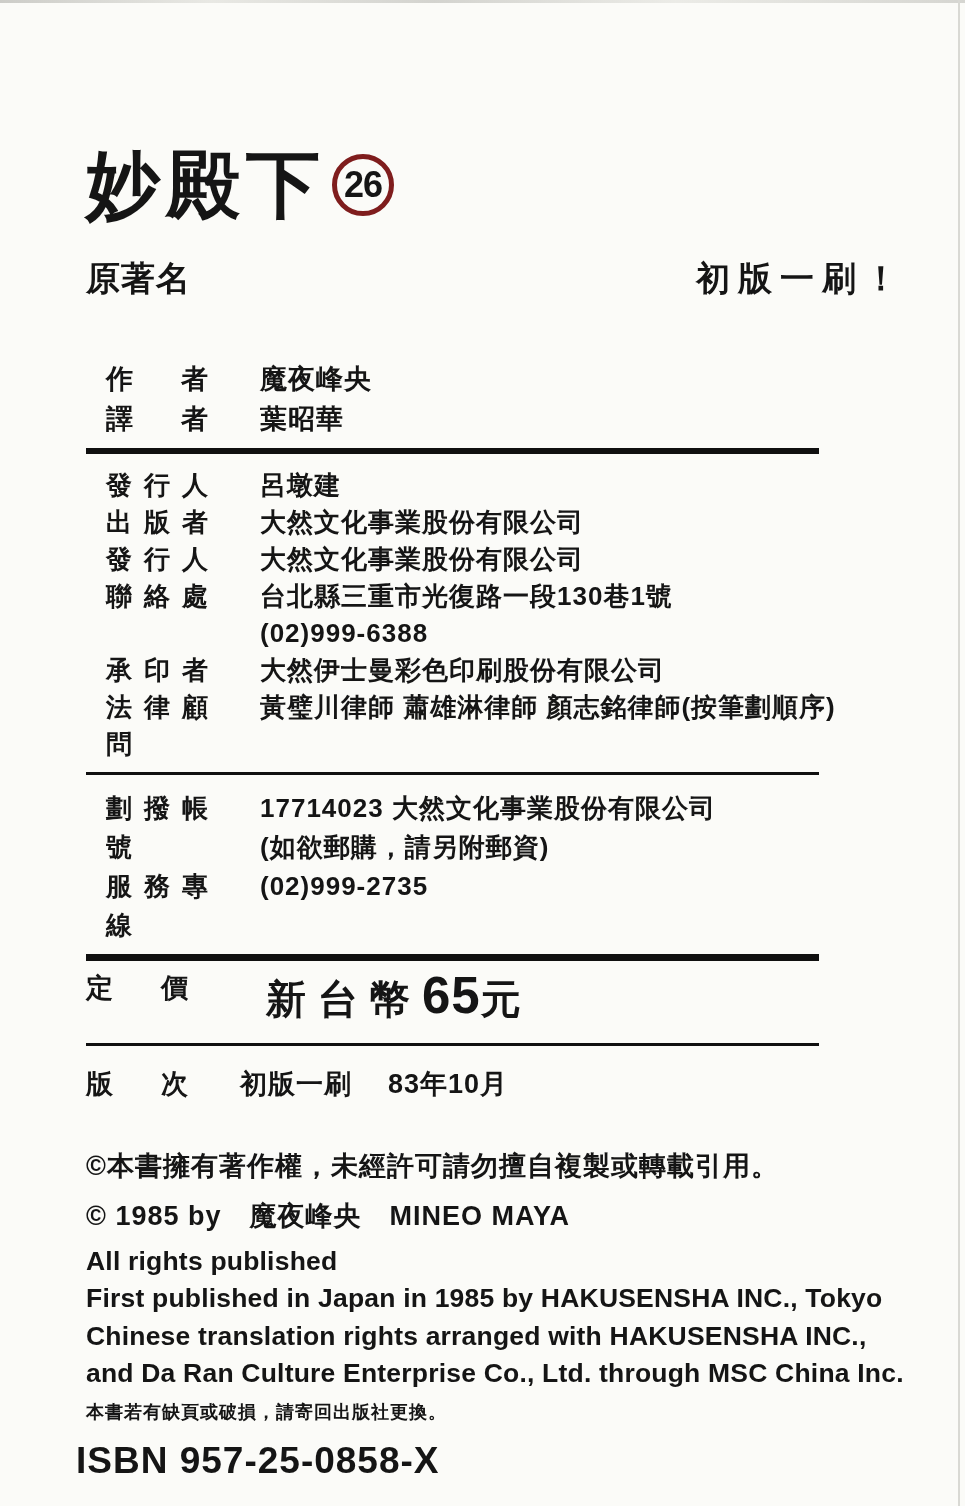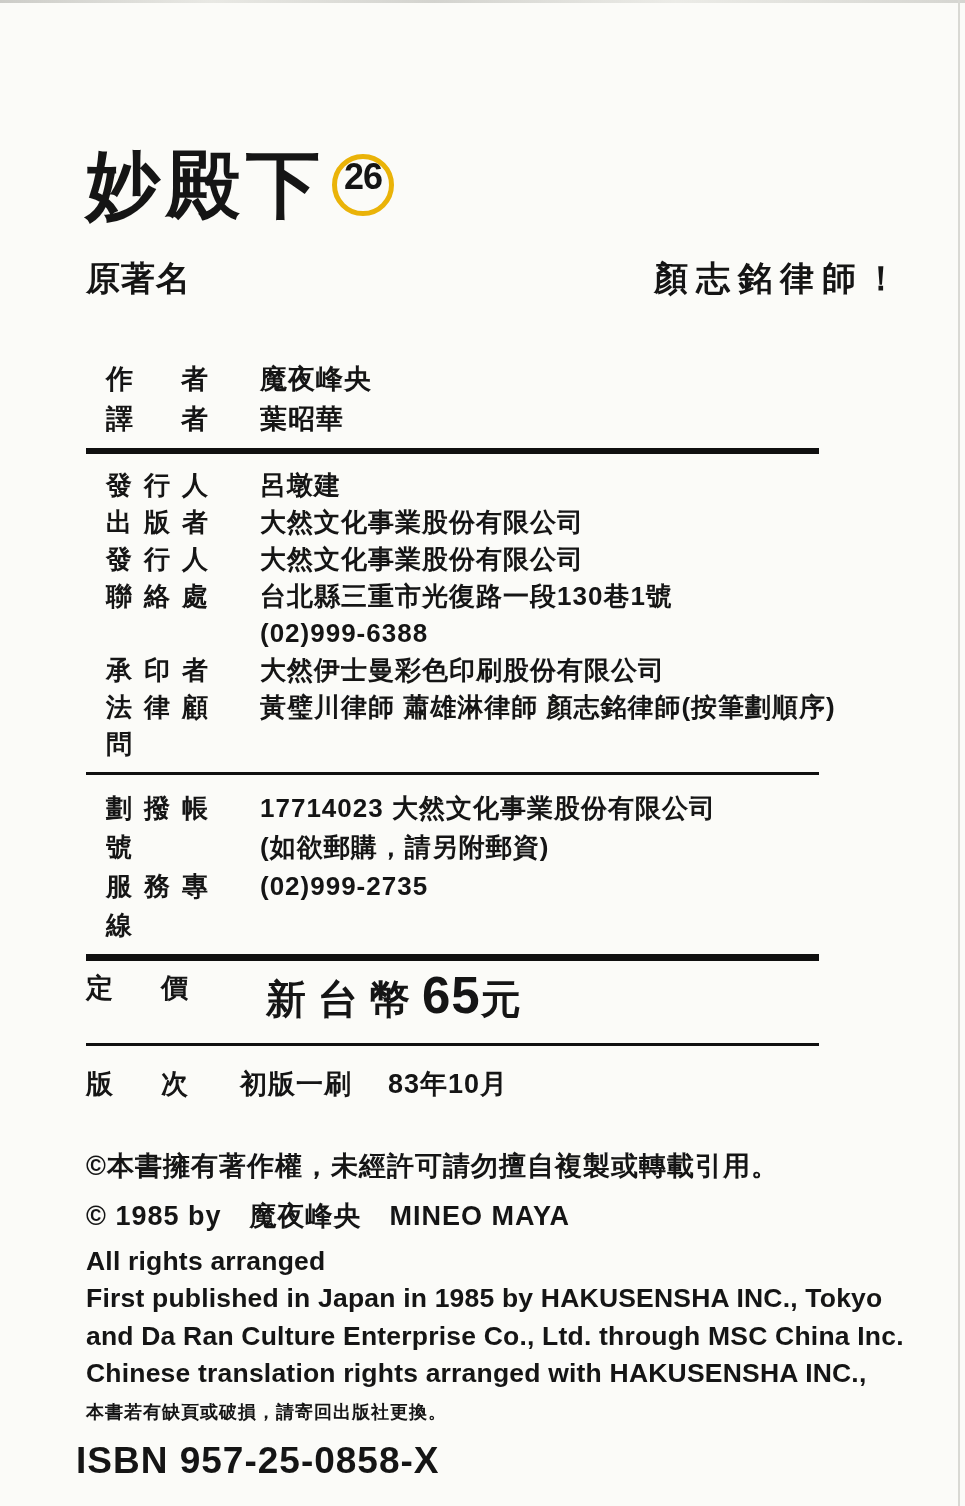--- a/index.html
+++ b/index.html
@@ -36,23 +36,23 @@
     font-weight: 900;
   }
   .title {
     font-size: 74px; line-height: 1;
     letter-spacing: 6px;
     font-weight: 900;
   }
   .vol-badge {
     box-sizing: border-box;
     width: 62px; height: 62px;
-    border: 5px solid #eab308;
+    border: 5px solid #7f1d1d;
     border-radius: 50%;
-    display: inline-flex; justify-content: center;
+    display: inline-flex; align-items: center; justify-content: center;
     margin-left: 6px;
     flex: none;
   }
   .vol-badge span {
     font-size: 36px; font-weight: 800; line-height: 1; letter-spacing: -1px;
   }
   .subtitle-row {
     margin-top: 38px;
     display: flex;
     font-size: 34px; font-weight: 700; line-height: 1.1; justify-content: space-between;
@@ -116,21 +116,21 @@
 
     <div class="title-row">
       <span class="title">妙殿下</span>
       <span class="vol-badge">
         <span>26</span>
       </span>
     </div>
 
     <div class="subtitle-row">
       <span class="sub-label">原著名</span>
-      <span class="sub-value">顏志銘律師！</span>
+      <span class="sub-value">初版一刷！</span>
     </div>
 
     <section class="credits">
       <div class="row">
         <span class="lab">作者</span>
         <span class="val">魔夜峰央</span>
       </div>
       <div class="row">
         <span class="lab">譯者</span>
         <span class="val">葉昭華</span>
@@ -200,22 +200,22 @@
 
     <div class="edition-row">
       <span class="lab">版次</span>
       <span class="val">初版一刷</span>
       <span class="edition-date">83年10月</span>
     </div>
 
     <section class="copyright">
       <div class="cr-zh">©本書擁有著作權，未經許可請勿擅自複製或轉載引用。</div>
       <div class="cr-year">© 1985 by　魔夜峰央　MINEO MAYA</div>
-      <div class="cr-en cr-reserved">All rights arranged</div>
+      <div class="cr-en cr-reserved">All rights published</div>
       <div class="cr-en">First published in Japan in 1985 by HAKUSENSHA INC., Tokyo</div>
+      <div class="cr-en">Chinese translation rights arranged with HAKUSENSHA INC.,</div>
       <div class="cr-en">and Da Ran Culture Enterprise Co., Ltd. through MSC China Inc.</div>
-      <div class="cr-en">Chinese translation rights arranged with HAKUSENSHA INC.,</div>
       <div class="cr-defect">本書若有缺頁或破損，請寄回出版社更換。</div>
       <div class="isbn">ISBN 957-25-0858-X</div>
     </section>
 
   </div>
 </div>
 
 </body></html>

